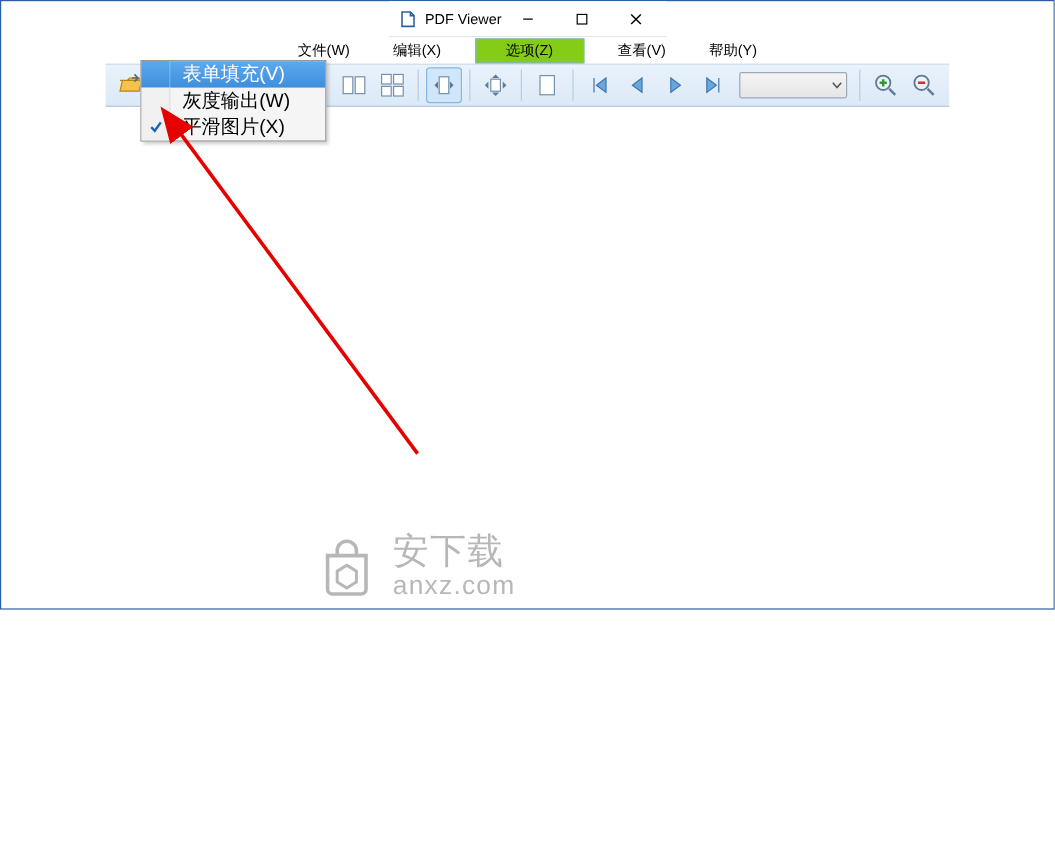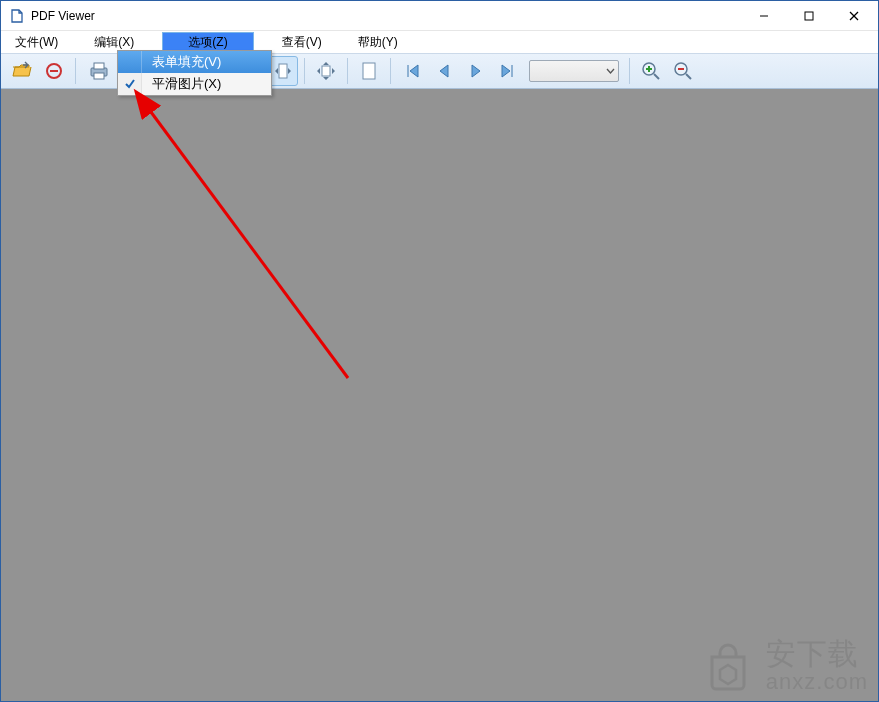--- a/index.html
+++ b/index.html
@@ -5,35 +5,35 @@
   * { box-sizing: border-box; margin: 0; padding: 0; }
   body {
     font-family: "Microsoft YaHei", "SimSun", Tahoma, sans-serif;
     font-size: 12px;
     background: #fff;
     width: 879px;
     height: 702px;
     overflow: hidden;
     position: relative;
   }
-  .window { width: 879px; height: 702px; border: 1px solid #2b5fa3; display: flex; flex-direction: column; }
+  .window { width: 879px; height: 508px; border: 1px solid #2b5fa3; display: flex; flex-direction: column; align-items: center; }
   .titlebar {
     height: 30px; background: #fff; display: flex; align-items: center; padding: 0 2px;
     border-bottom: 1px solid #e6e6e6;
   }
   .titlebar .app-icon { width: 16px; height: 16px; margin: 0 6px; display: inline-flex; }
   .titlebar .title { flex: 1; font-size: 12px; color: #000; }
   .winbtns { display: flex; height: 100%; }
   .winbtn { width: 45px; display:flex; align-items:center; justify-content:center; cursor:pointer; }
   .winbtn svg { pointer-events:none; }
   .menubar {
     height: 22px; background: #fff; display: flex; align-items: center; padding: 0 6px; gap: 20px;
   }
   .menu-item { padding: 2px 8px; font-size: 12px; color: #000; cursor:pointer; }
-  .menu-item.open { background: #3b82f6; border: 1px solid #7ab5e8; padding: 1px 25px; }
+  .menu-item.open { background: #84cc16; border: 1px solid #7ab5e8; padding: 1px 25px; }
   .toolbar {
     height: 36px; background: linear-gradient(#eaf2fb, #dbe9f7);
     border-top: 1px solid #cbd9e9; border-bottom: 1px solid #a9c0d8;
     display: flex; align-items: center; padding: 0 6px; gap: 2px;
   }
   .tbtn { width: 30px; height: 30px; display:flex; align-items:center; justify-content:center; border-radius:3px; cursor:pointer; }
   .tsep { width:1px; height:26px; background:#b6cce2; margin: 0 4px; }
   .tbtn.pressed { background:#d0e6fa; border:1px solid #86b9e4; }
   .tbtn.wide { width: 34px; }
   .tcombo {
@@ -42,21 +42,21 @@
     display:flex; align-items:center; justify-content:flex-end; padding-right:3px;
   }
   .workspace { flex:1; background:#939393; position:relative; }
   
   .dropdown {
     position:absolute; left:117px; top:50px; width:155px;
     background:#f5f5f5; border:1px solid #9a9a9a;
     box-shadow: 2px 2px 3px rgba(0,0,0,.2);
     z-index: 20;
   }
-  .dd-row { height:22px; display:flex; align-items:center; font-size:13px; }
+  .dd-row { height:22px; display:flex; align-items:center; font-size:16px; }
   .dd-checkcol { width:24px; display:flex; align-items:center; justify-content:center; border-right:1px solid #e2e2e2; height:100%; background:#f0f0f0;}
   .dd-label { padding-left:10px; flex:1; }
   .dd-row.hl { background: linear-gradient(#5ea9ee,#3e8edd); color:#fff; }
   .dd-row.hl .dd-checkcol { background: linear-gradient(#5ea9ee,#3e8edd); border-right-color: rgba(255,255,255,.25);}
   .dd-row.hl .dd-label span { color:#fff; }
   
   .arrow-overlay { position:absolute; left:0; top:0; width:100%; height:100%; pointer-events:none; z-index:30; }
   
   .watermark {
     position:absolute; right:10px; bottom:8px; color:#7e7e7e; opacity:.55;
@@ -237,20 +237,24 @@
   </div>
 
 </div>
 
 <div class="dropdown">
   <div class="dd-row hl">
     <div class="dd-checkcol"></div>
     <div class="dd-label"><span>表单填充(V)</span></div>
   </div>
   <div class="dd-row">
+    <div class="dd-checkcol"></div>
+    <div class="dd-label"><span>灰度输出(W)</span></div>
+  </div>
+  <div class="dd-row">
     <div class="dd-checkcol">
       <svg width="12" height="12">
           <path d="M2 6l3 3 5-7" fill="none" stroke="#1a64b4" stroke-width="2"></path>
         </svg>
     </div>
     <div class="dd-label"><span>平滑图片(X)</span></div>
   </div>
 </div>
 
 <svg class="arrow-overlay">

